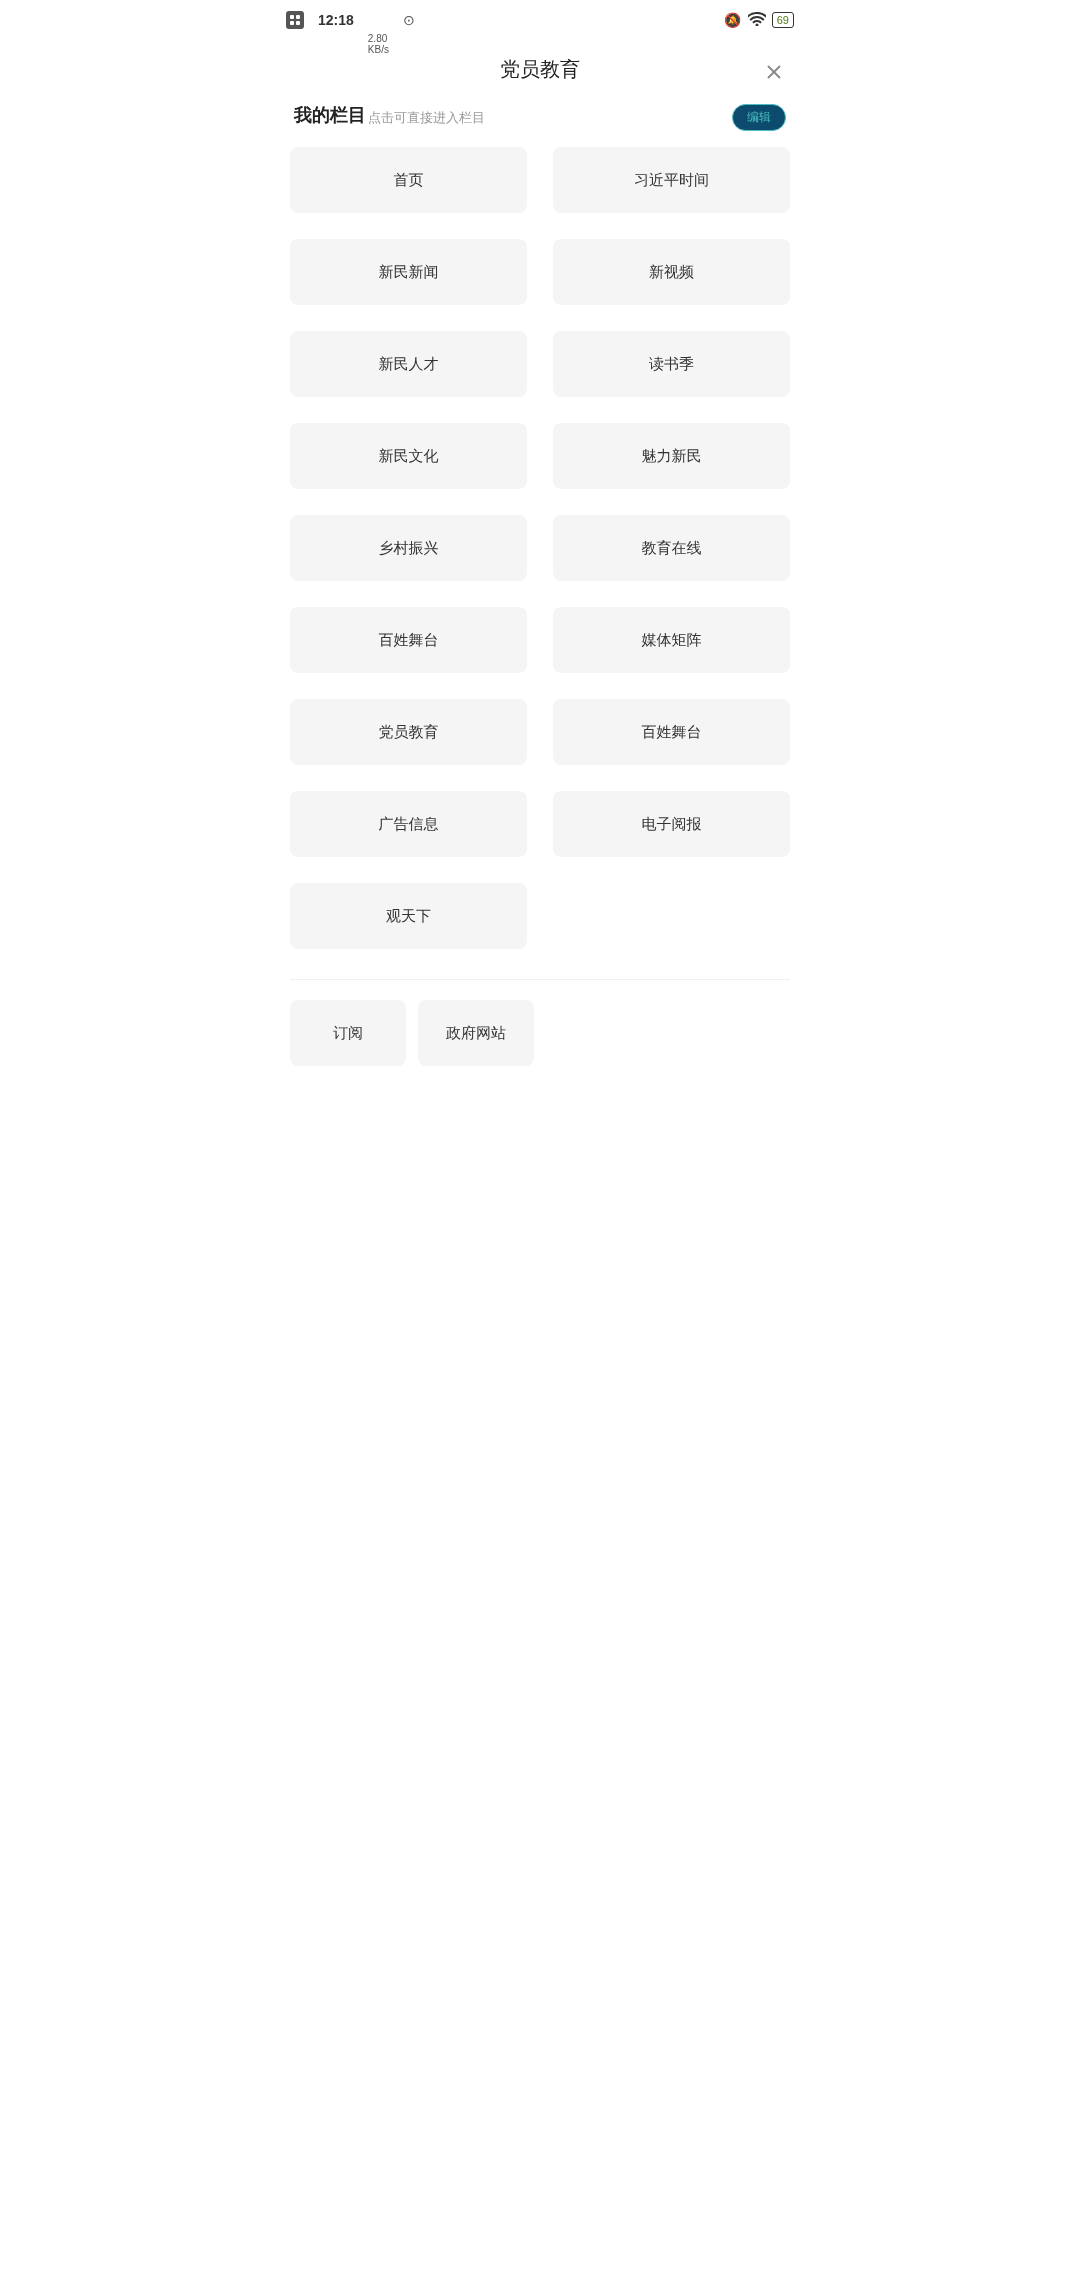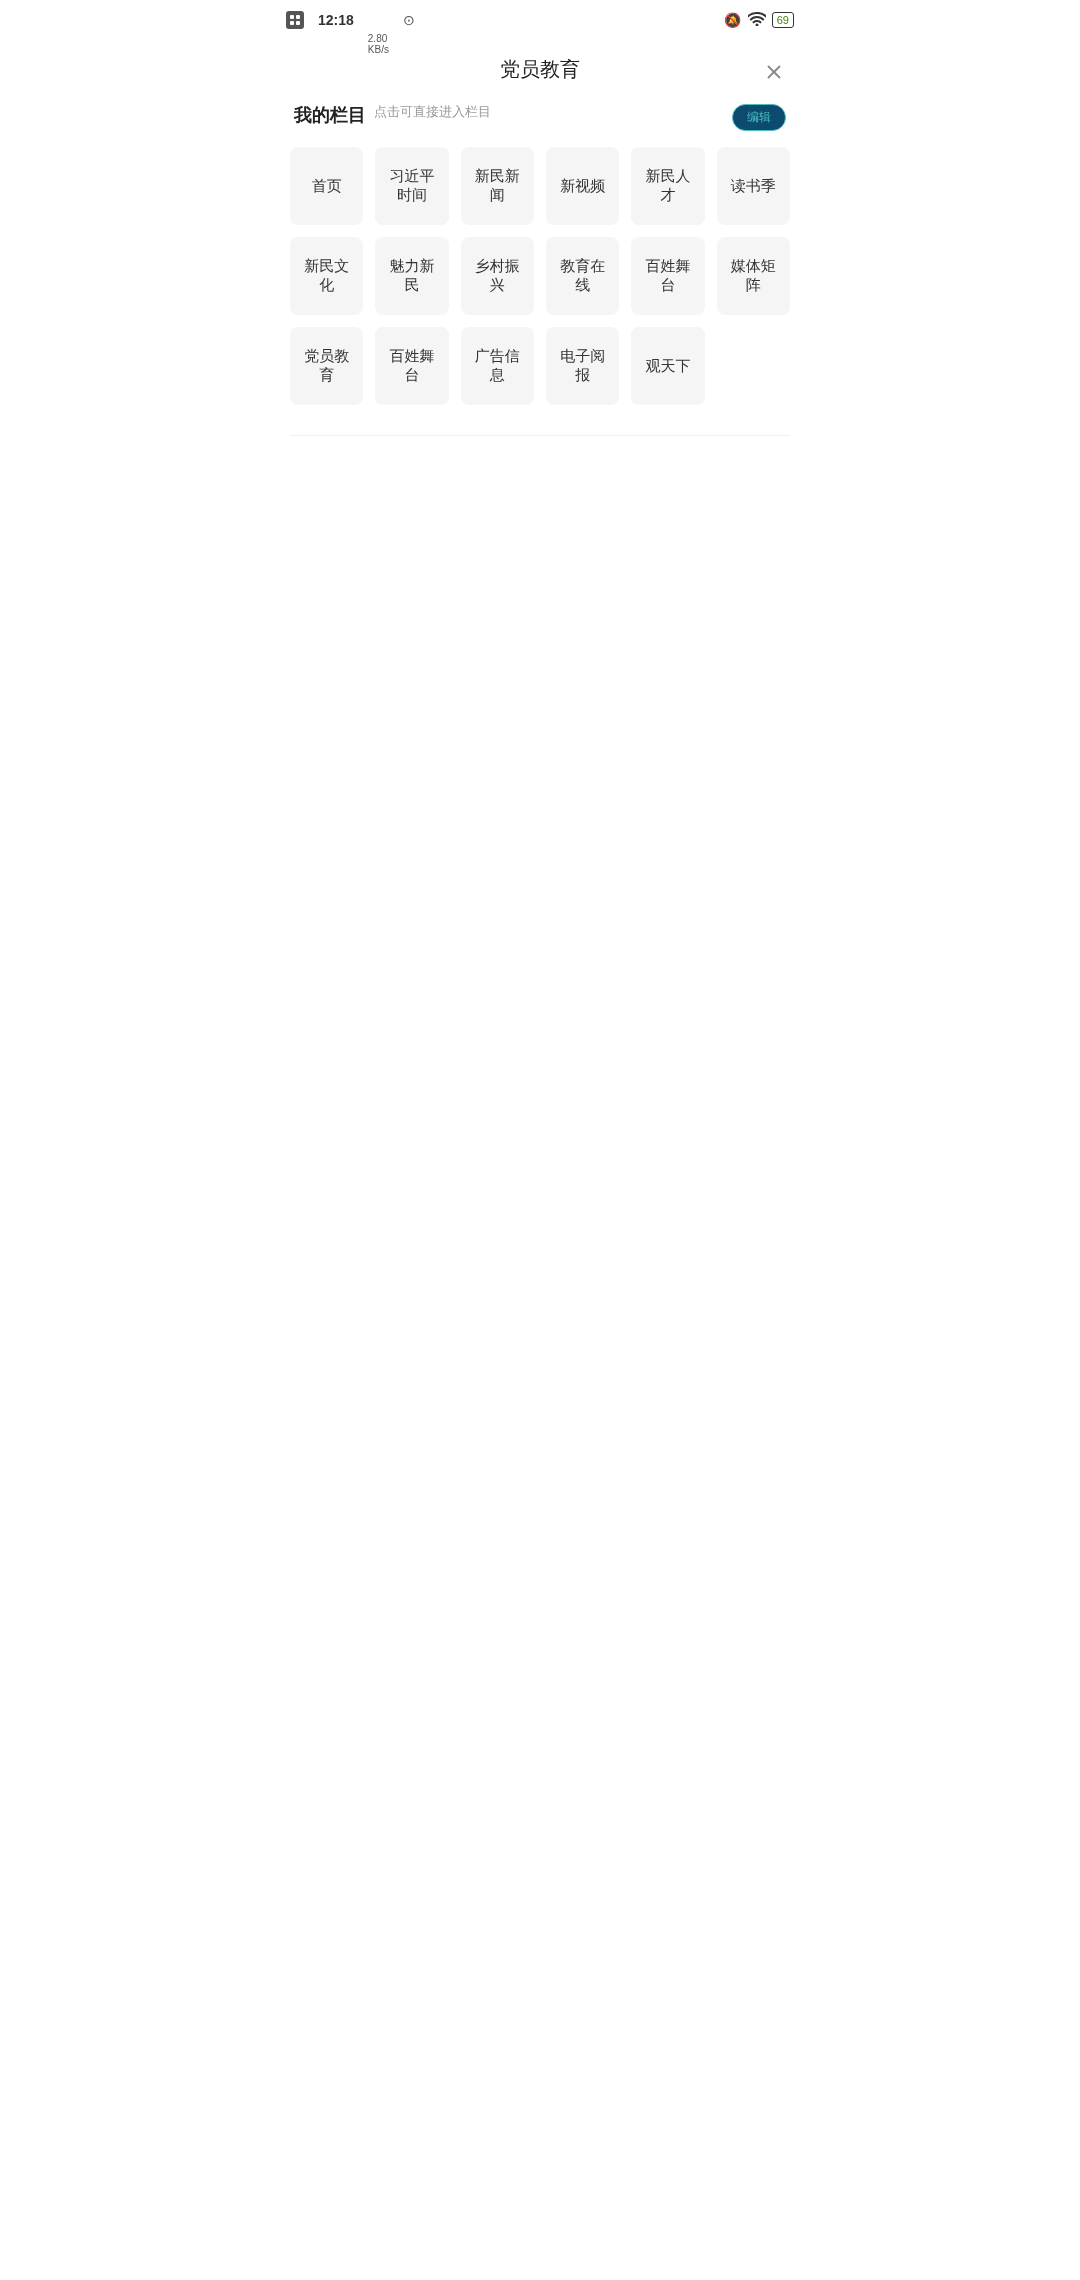--- a/index.html
+++ b/index.html
@@ -106,22 +106,22 @@
     .section-header {
       display: flex;
       align-items: baseline;
       justify-content: space-between;
       margin-bottom: 16px;
       padding: 0 4px;
     }
 
     .section-title-group {
       display: flex;
-      align-items: flex-start;
-      gap: 8px;
+      align-items: flex-end;
+      gap: 2px;
     }
 
     .section-title {
       font-size: 18px;
       font-weight: 600;
       color: #222;
     }
 
     .section-subtitle {
       font-size: 13px;
@@ -134,22 +134,22 @@
       border: 1px solid #4ABFBF;
       border-radius: 20px;
       padding: 4px 14px;
       cursor: pointer;
       background: #0c4a6e;
     }
 
     
     .category-grid {
       display: grid;
-      grid-template-columns: repeat(6, 1fr);
-      gap: 12px;
+      grid-template-columns: repeat(2, 1fr);
+      gap: 26px;
       margin-bottom: 30px;
     }
 
     .category-item {
       background: #f5f5f5;
       border-radius: 8px;
       padding: 20px 8px;
       text-align: center;
       cursor: pointer;
       font-size: 15px;
@@ -271,13 +271,17 @@
     <div class="category-item">广告信息</div>
     <div class="category-item">电子阅报</div>
     <div class="category-item">观天下</div>
   </div>
 </div>
 
 <div class="divider-line"></div>
 
 <div class="more-section">
 
+  <div class="more-grid">
+    <div class="more-item">订阅</div>
+    <div class="more-item">政府网站</div>
+  </div>
 </div>
 
 </body></html>

